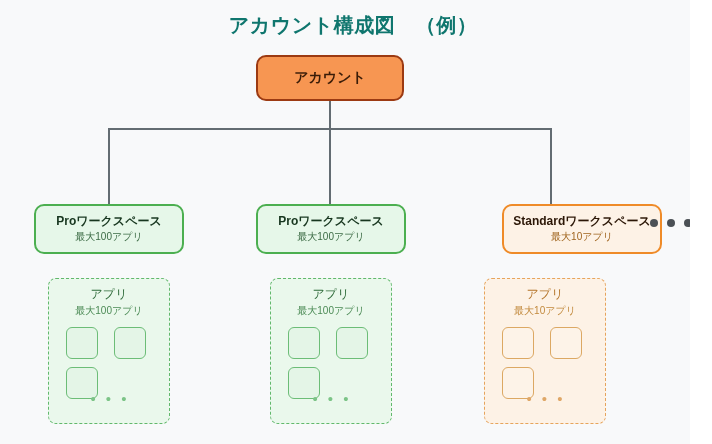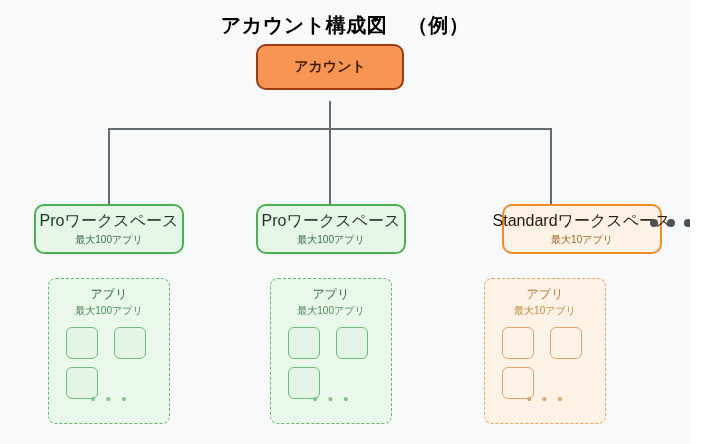--- a/index.html
+++ b/index.html
@@ -15,44 +15,44 @@
   }
   #canvas {
     position: relative;
     width: 690px;
     height: 444px;
     background: #f8f9fa;
     overflow: hidden;
   }
   #page-title {
     position: absolute;
-    left: 0;
+    left: 8px;
     top: 12px;
     width: 690px;
     text-align: center;
     font-size: 20px;
     font-weight: bold;
-    color: #000000;
+    color: #0f766e;
     letter-spacing: 0.5px;
     white-space: pre;
   }
 
   
   .line {
     position: absolute;
     background: #636c72;
   }
   .v-line { width: 2px; }
   .h-line { height: 2px; }
 
   
   #account-node {
     position: absolute;
     left: 256px;
-    top: 44px;
+    top: 55px;
     width: 148px;
     height: 46px;
     background: #f79652;
     border: 2px solid #9c3a12;
     border-radius: 10px;
     box-sizing: border-box;
     display: flex;
     align-items: center;
     justify-content: center;
     font-size: 14px;
@@ -77,22 +77,22 @@
     background: #e6f7e9;
     border: 2px solid #4caf50;
   }
   .ws-node.orange {
     background: #fdf2e6;
     border: 2px solid #ef8b28;
     width: 160px;
     margin-left: 32px;
   }
   .ws-title {
-    font-size: 16px;
-    font-weight: normal;
+    font-size: 12px;
+    font-weight: bold;
     line-height: 1.15;
     white-space: nowrap;
   }
   .ws-sub {
     font-size: 10px;
     line-height: 1.3;
     margin-top: 2px;
     white-space: nowrap;
   }
   .green .ws-title { color: #17361f; }

